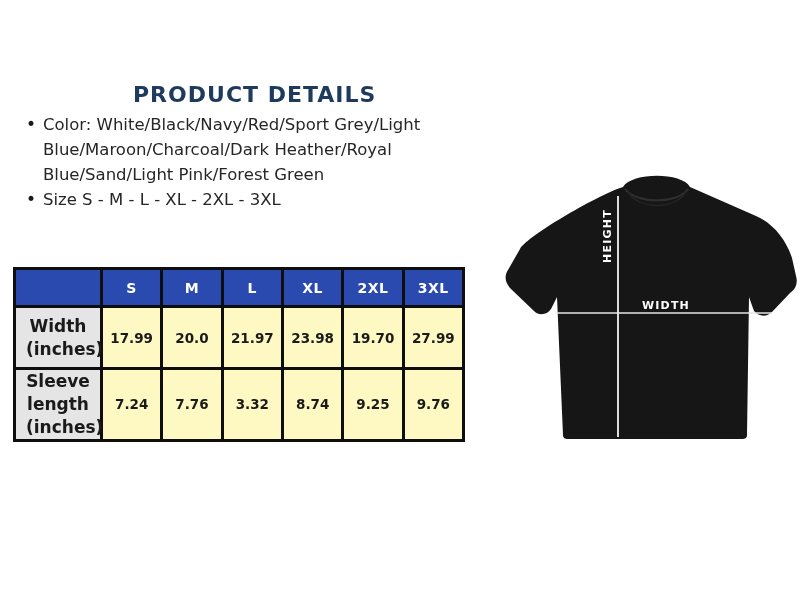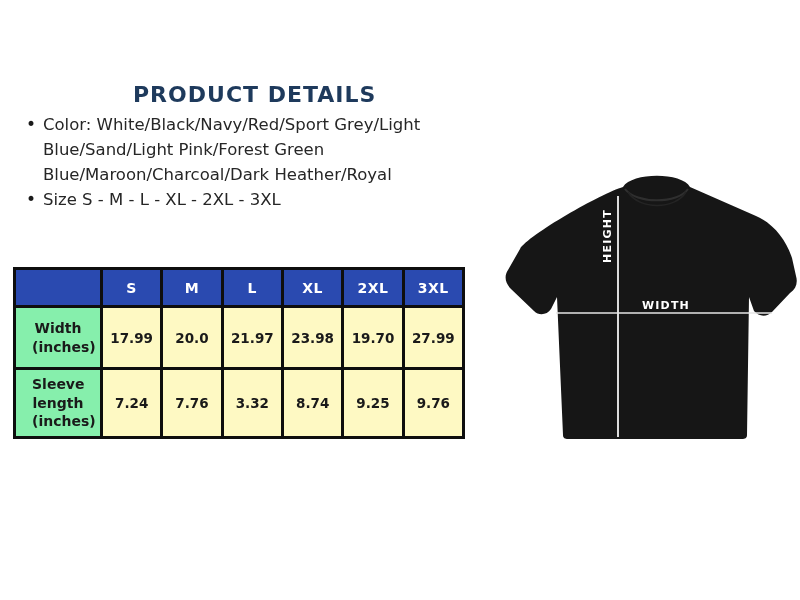--- a/index.html
+++ b/index.html
@@ -37,22 +37,22 @@
   .size-chart th, .size-chart td {
     border:3px solid #0e0e0e; text-align:center; vertical-align:middle;
     font-weight:bold; padding:0;
   }
   .size-chart thead th {
     background:#2a4ab0; color:#ffffff; font-size:14px; height:35px;
     letter-spacing:0.5px;
   }
   .size-chart col.labcol { width:87px; }
   .size-chart tbody th.rowlab {
-    background:#86efac; color:#1a1a1a; font-size:14px; line-height:1.35;
-    padding:0 16px;
+    background:#e5e5e5; color:#1a1a1a; font-size:17px; line-height:1.35;
+    padding:0 10px;
   }
   .size-chart tbody td {
     background:#fef9c3; color:#1a1a1a; font-size:13.5px;
   }
   .size-chart tbody tr:nth-child(1) { height:62px; }
   .size-chart tbody tr:nth-child(2) { height:69px; }
   .size-chart tbody tr:nth-child(3) { height:92px; }
 
   
   .shirt-wrap { position:absolute; left:490px; top:148px; width:310px; height:300px; }
@@ -65,22 +65,22 @@
 </head>
 <body>
 
 <div class="page">
 
   <h1 class="title">PRODUCT DETAILS</h1>
 
   <ul class="details">
       <li>
         <div class="bl">Color: White/Black/Navy/Red/Sport Grey/Light</div>
+        <div class="bl">Blue/Maroon/Charcoal/Dark Heather/Royal</div>
         <div class="bl">Blue/Sand/Light Pink/Forest Green</div>
-        <div class="bl">Blue/Maroon/Charcoal/Dark Heather/Royal</div>
       </li>
       <li>
         <div class="bl">Size S - M - L - XL - 2XL - 3XL</div>
       </li>
     </ul>
 
   <table class="size-chart">
     <colgroup>
       <col class="labcol">
       <col>

